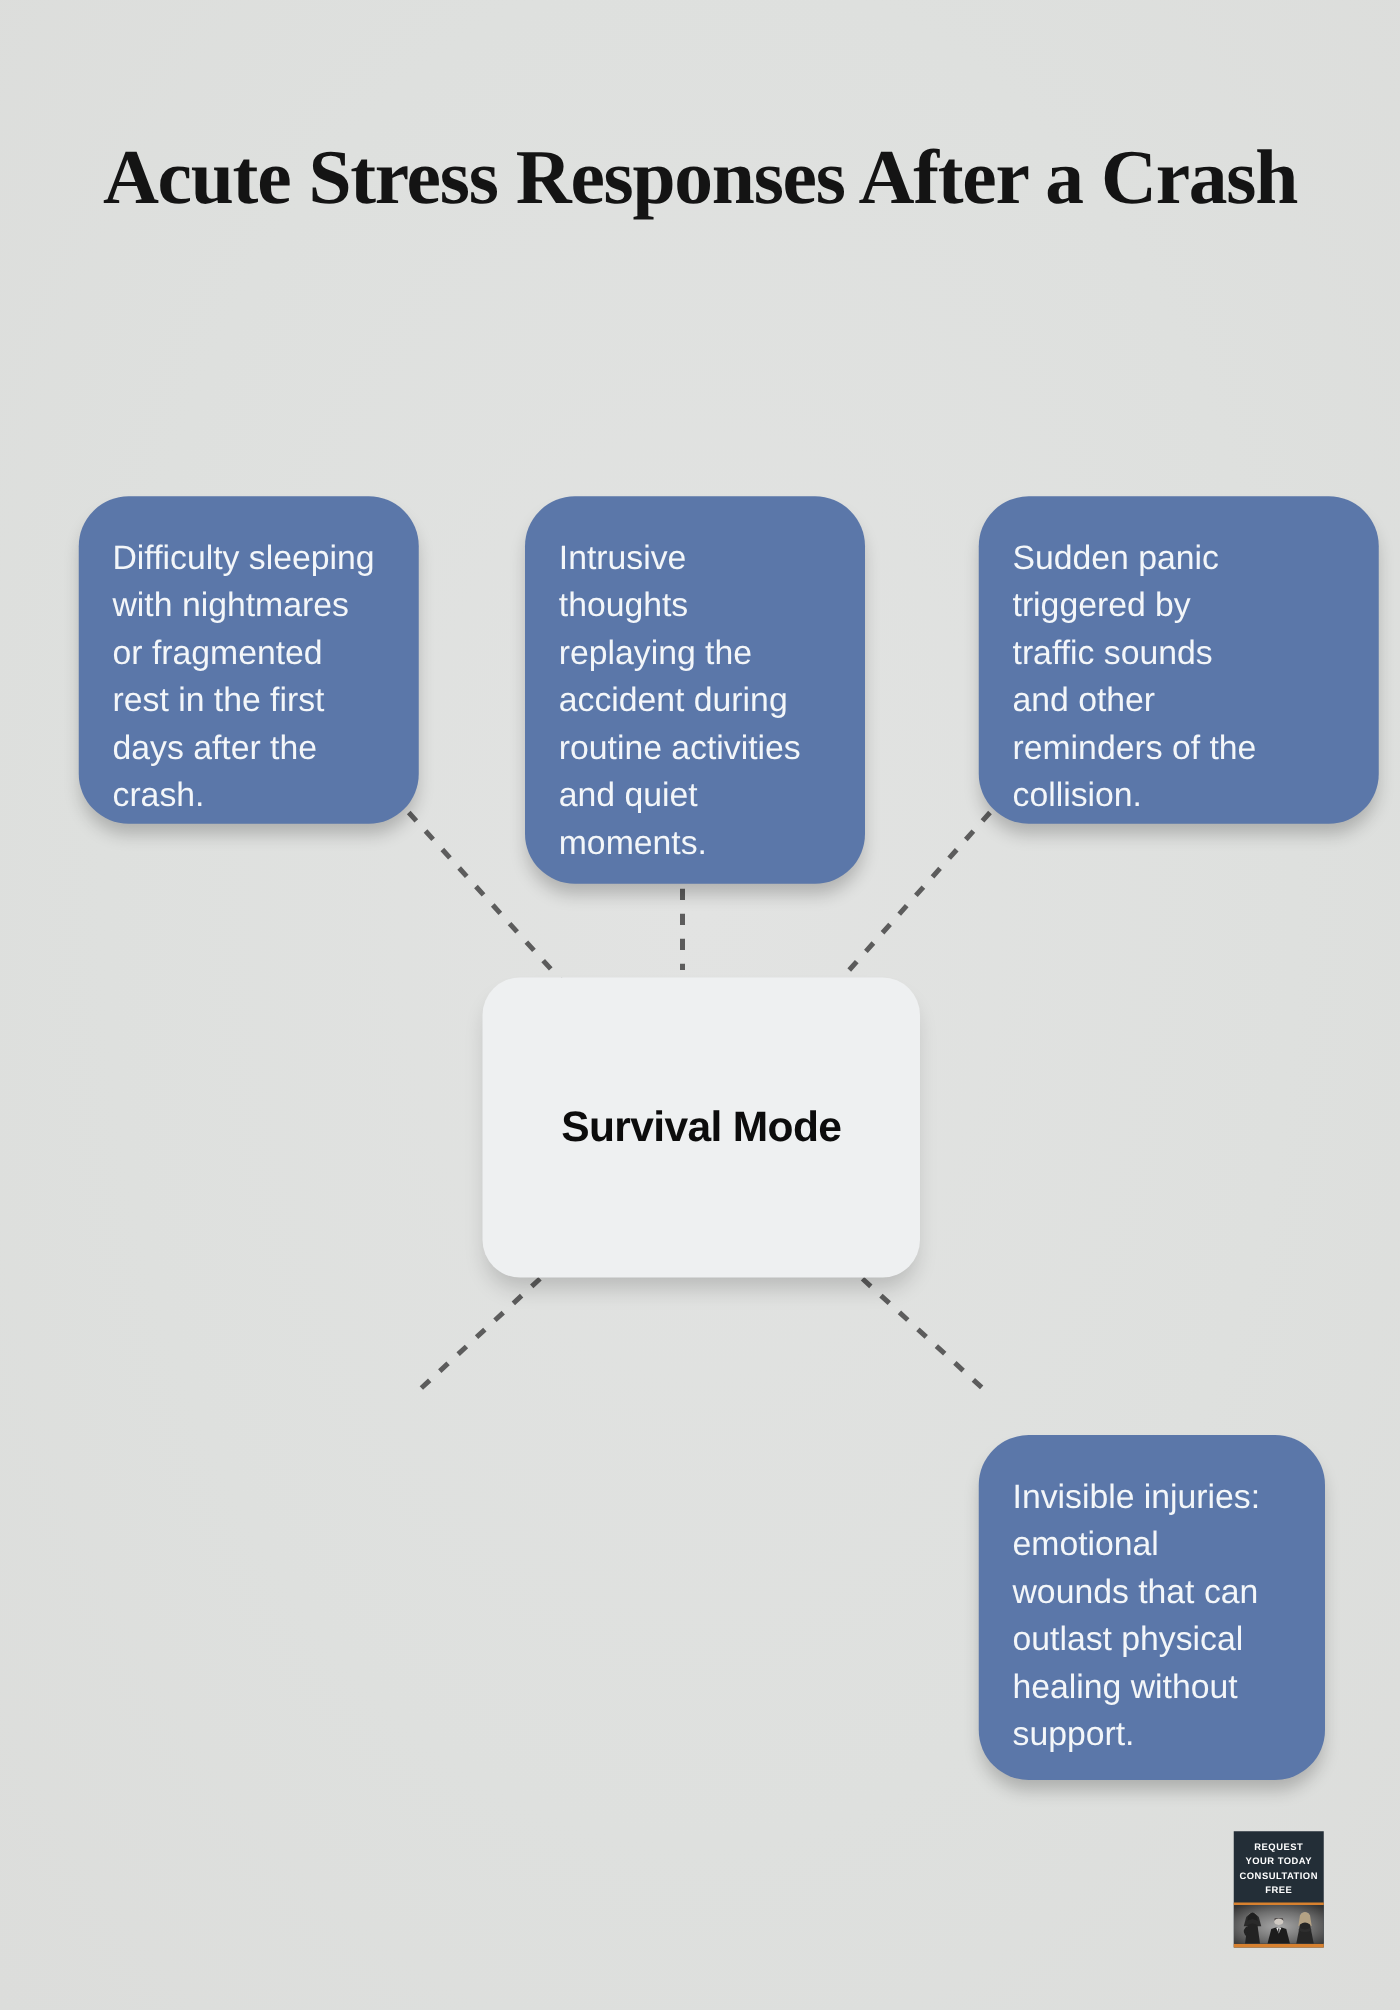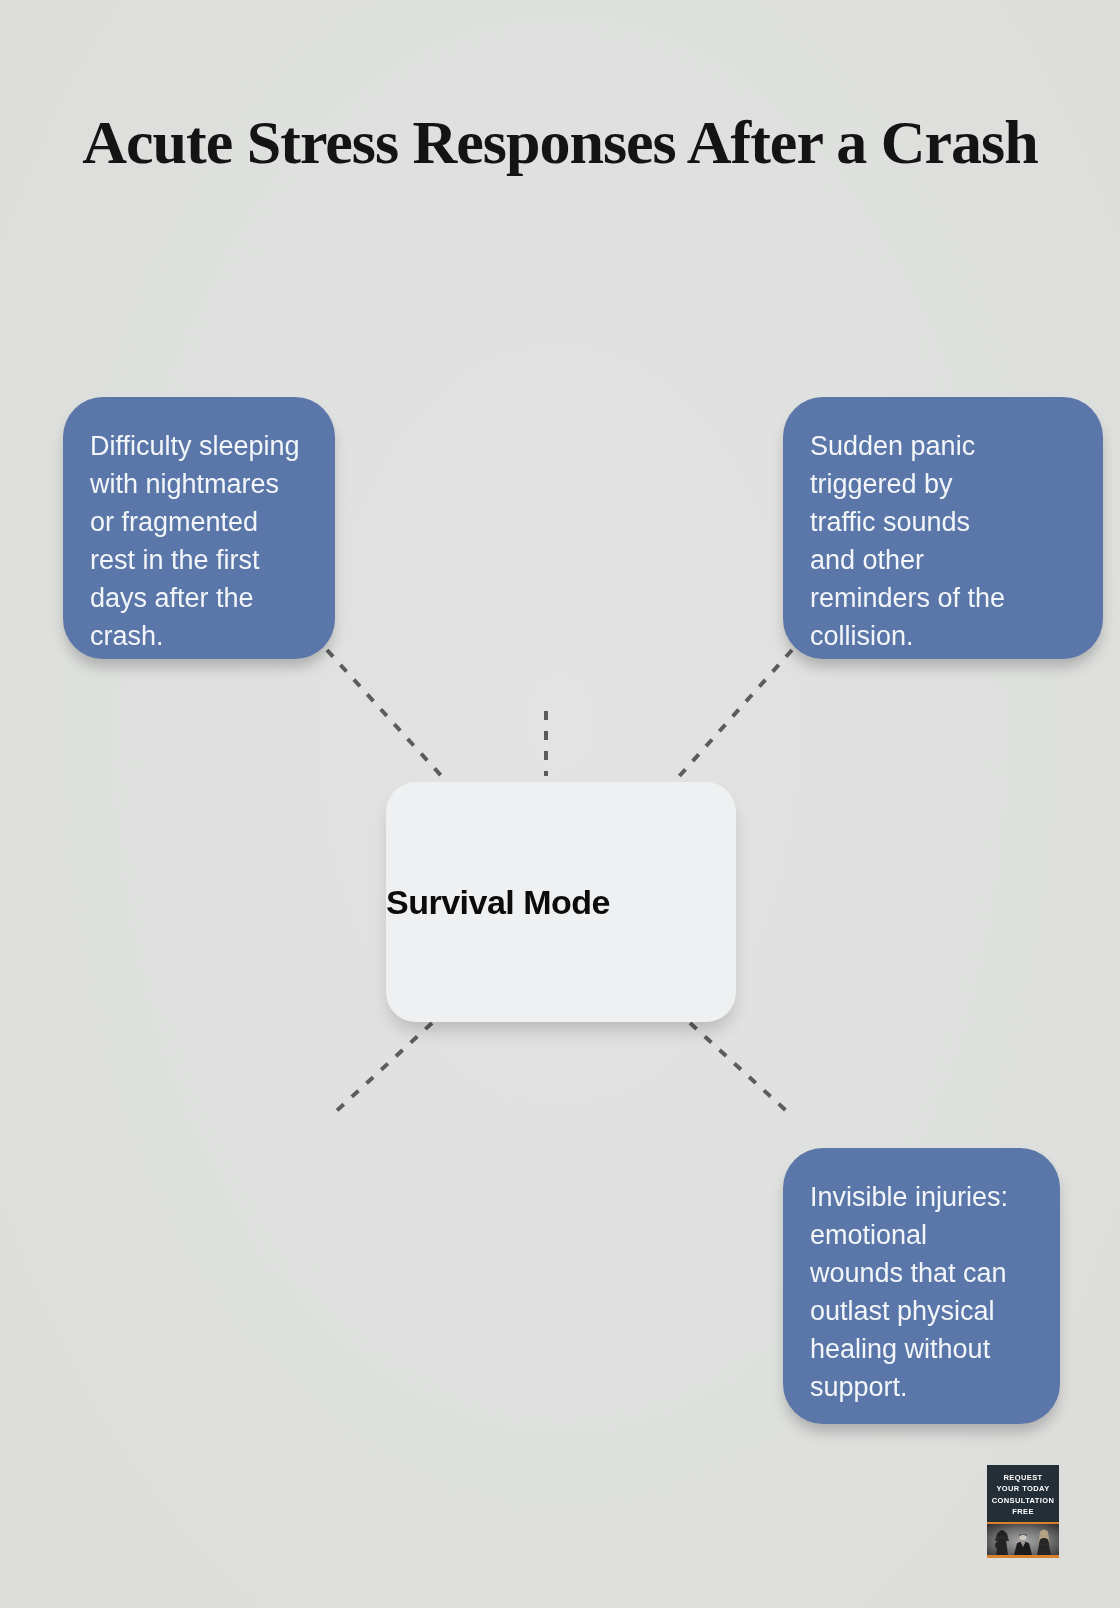--- a/index.html
+++ b/index.html
@@ -47,21 +47,21 @@
   .node-5 { left: 783px; top: 1148px; width: 277px; height: 276px; }
   .center-node {
     position: absolute;
     left: 386px; top: 782px;
     width: 350px; height: 240px;
     background: #eef0f1;
     border-radius: 30px;
     box-shadow: 0 12px 18px -4px rgba(0,0,0,0.18);
     display: flex;
     align-items: center;
-    justify-content: flex-start;
+    justify-content: center;
   }
   .center-label {
     font-size: 34px;
     font-weight: 700;
     color: #0c0c0c;
     letter-spacing: -0.5px;
   }
   .connectors {
     position: absolute;
     left: 0; top: 0;
@@ -106,20 +106,27 @@
     <path d="M 432 1023 L 331 1116" fill="none" stroke-width="4" stroke-dasharray="9 11" stroke="#5c5c5c"></path>
     <path d="M 690 1023 L 792 1116" fill="none" stroke-width="4" stroke-dasharray="9 11" stroke="#5c5c5c"></path>
   </svg>
 
   <div class="node node-1">Difficulty sleeping
 with nightmares
 or fragmented
 rest in the first
 days after the
 crash.</div>
+  <div class="node node-2">Intrusive
+thoughts
+replaying the
+accident during
+routine activities
+and quiet
+moments.</div>
   <div class="node node-3">Sudden panic
 triggered by
 traffic sounds
 and other
 reminders of the
 collision.</div>
   <div class="node node-5">Invisible injuries:
 emotional
 wounds that can
 outlast physical

